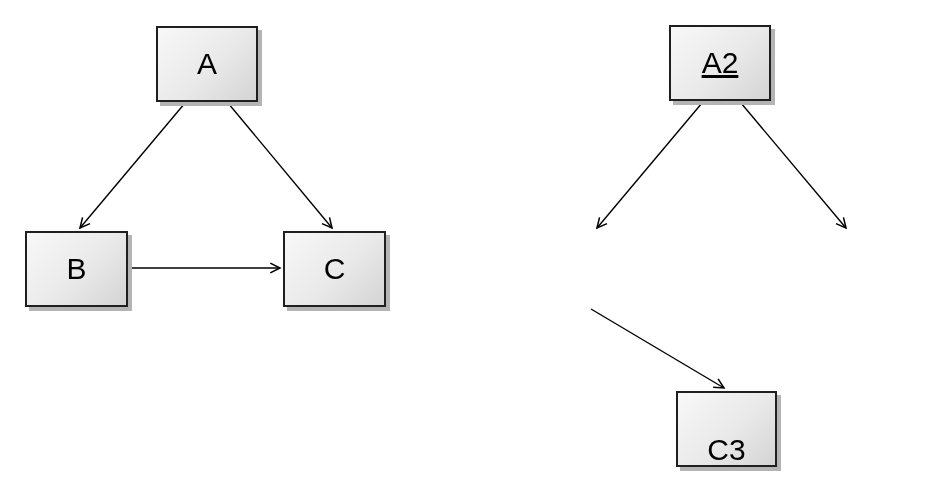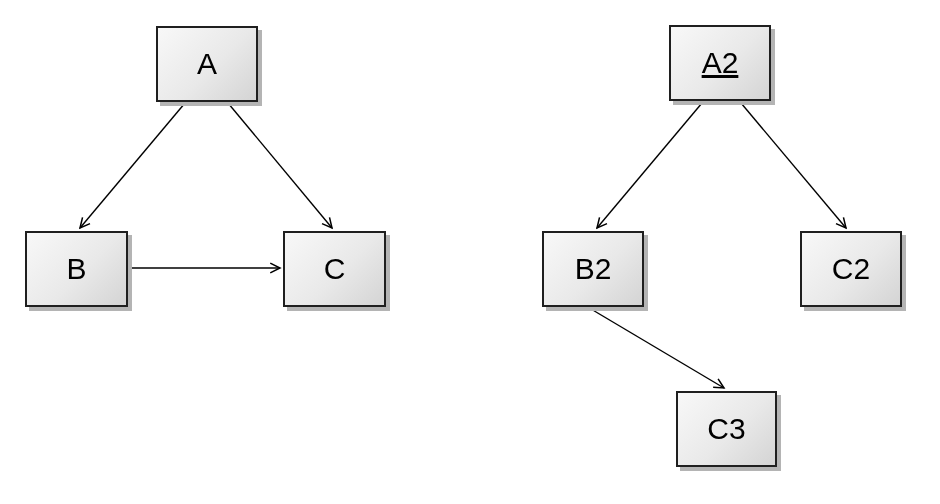--- a/index.html
+++ b/index.html
@@ -75,22 +75,16 @@
     </div>
     <div class="node" style="left: 25px; top: 231px; width: 103px; height: 76px;">
       <span>B</span>
     </div>
     <div class="node" style="left: 283px; top: 231px; width: 103px; height: 76px;">
       <span>C</span>
     </div>
     <div class="node" style="left: 669px; top: 25px; width: 102px; height: 76px; text-decoration: underline;">
       <span>A2</span>
     </div>
-    <div class="node" style="left: 542px; top: 231px; width: 102px; height: 76px;">
-      <span>B2</span>
-    </div>
-    <div class="node" style="left: 800px; top: 231px; width: 102px; height: 76px;">
-      <span>C2</span>
-    </div>
-    <div class="node" style="left: 676px; top: 391px; width: 101px; height: 76px;">
+    <div class="node" style="left: 676px; top: 391px; width: 101px; height: 76px; align-items: flex-end;">
       <span>C3</span>
     </div>
   </div>
 
 </body></html>

